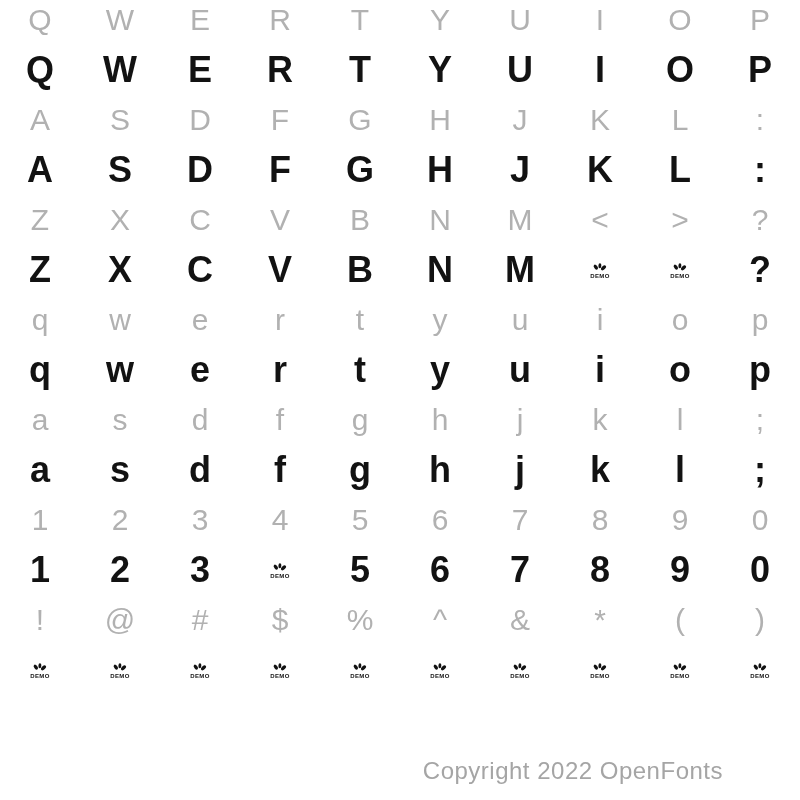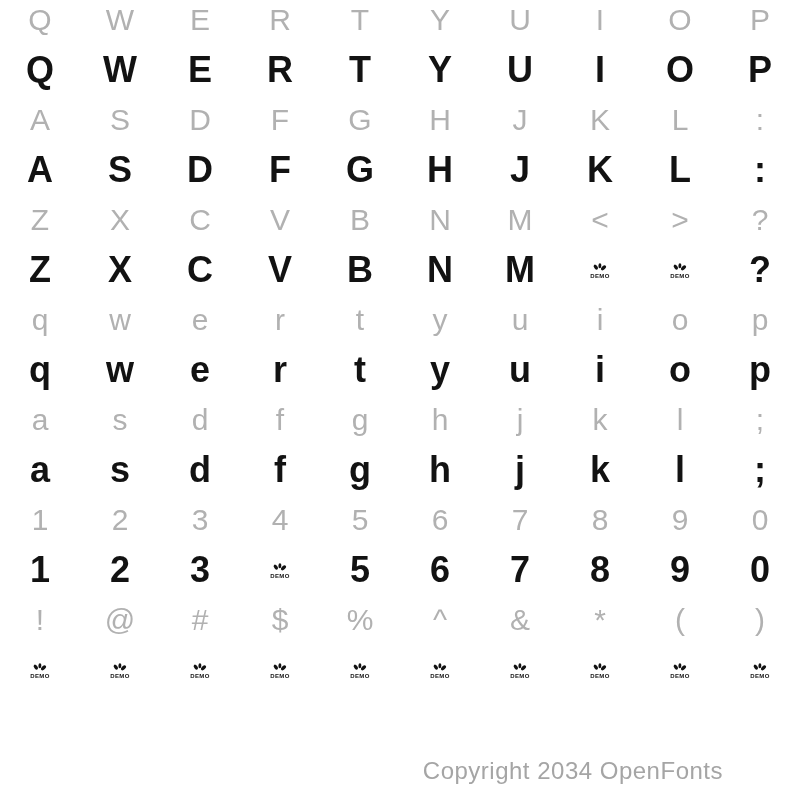--- a/index.html
+++ b/index.html
@@ -382,14 +382,14 @@
                 <ellipse cx="5" cy="5.6" rx="1.8" ry="3.1" transform="rotate(-38 5 5.6)"></ellipse>
                 <ellipse cx="9.4" cy="4.1" rx="1.6" ry="2.7" transform="rotate(6 9.4 4.1)"></ellipse>
                 <ellipse cx="13.4" cy="6.4" rx="1.9" ry="3.3" transform="rotate(46 13.4 6.4)"></ellipse>
               </g>
             </svg>
           </span>
           <span class="demo-label">DEMO</span>
         </span>
       </div>
     </div>
-  <div class="copyright">Copyright 2034 OpenFonts</div>
+  <div class="copyright">Copyright 2022 OpenFonts</div>
 </div>
 
 </body></html>

